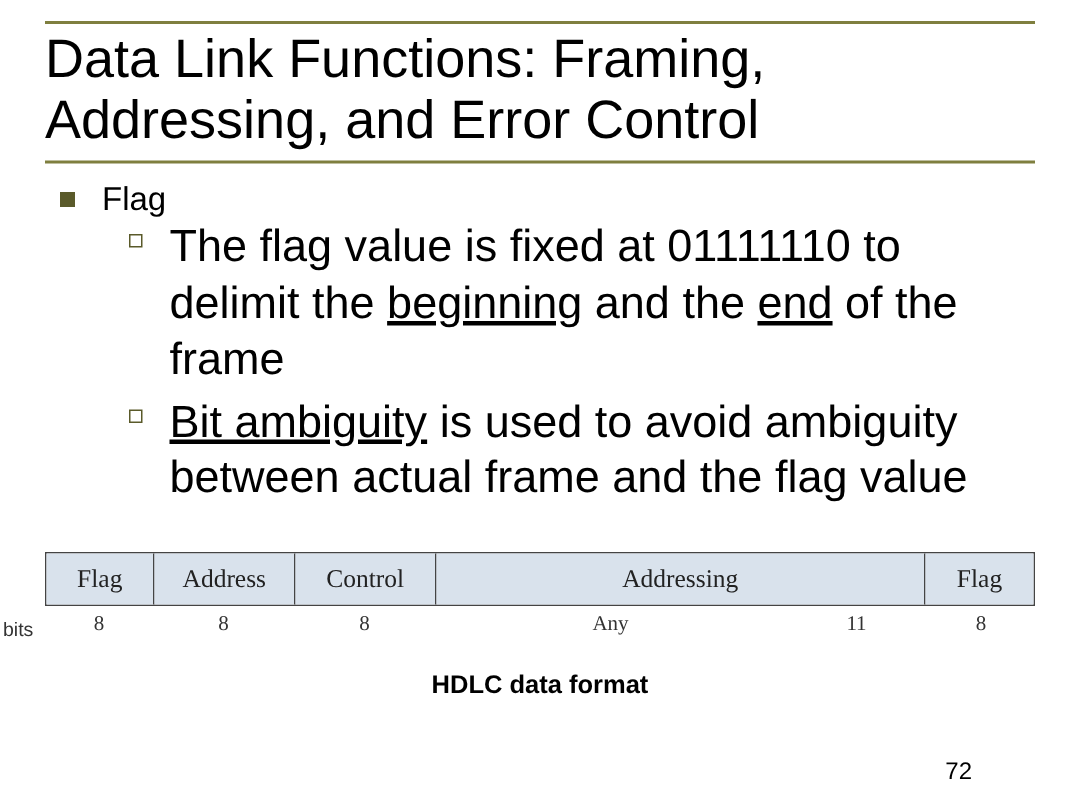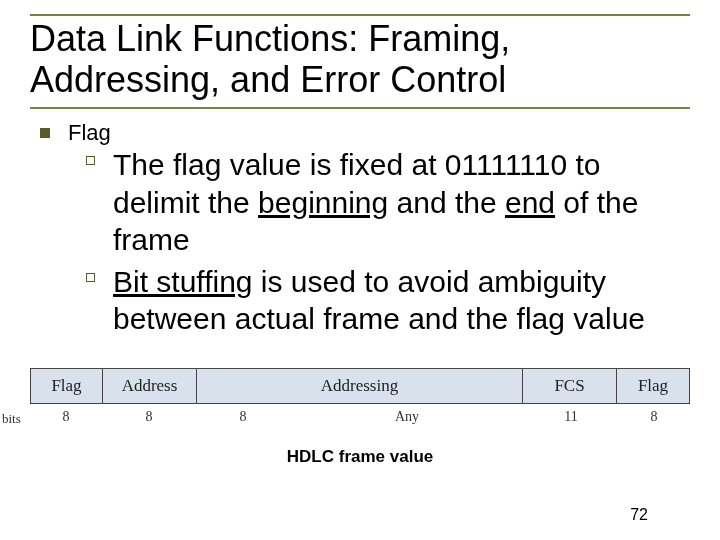--- a/index.html
+++ b/index.html
@@ -76,21 +76,21 @@
   .diagram-wrap {
     margin: 26px 0 0 0;
     position: relative;
   }
   .bits-label {
     position: absolute;
     left: -28px;
     bottom: -2px;
     font-size: 13px;
     color: #333;
-    font-family: Liberation Serif, serif;
+    font-family: Liberation Sans, sans-serif;
   }
   .frame-table {
     display: flex;
     border: 1px solid #444;
     width: 100%;
     box-sizing: border-box;
   }
   .frame-table .col {
     box-sizing: border-box;
     text-align: center;
@@ -153,53 +153,53 @@
         <ul class="lvl2">
           <li>
             <span class="bullet2"></span>
             <span class="text">
               <span>The flag value is fixed at 01111110 to delimit the </span><span class="u">beginning</span><span> and the </span><span class="u">end</span><span> of the frame</span>
             </span>
           </li>
           <li>
             <span class="bullet2"></span>
             <span class="text">
-              <span class="u">Bit stuffing</span><span> is used to avoid ambiguity between actual frame and the flag value</span>
+              <span class="u">Bit ambiguity</span><span> is used to avoid ambiguity between actual frame and the flag value</span>
             </span>
           </li>
         </ul>
       </span>
     </li>
   </ul>
 
   <div class="diagram-wrap">
     <span class="bits-label">bits</span>
     <div class="frame-table">
       <div class="col c-flag">
           <div class="hdr">Flag</div>
         </div>
       <div class="col c-addr">
           <div class="hdr">Address</div>
         </div>
+      <div class="col c-ctrl">
+          <div class="hdr">Control</div>
+        </div>
       <div class="col c-info">
           <div class="hdr">Addressing</div>
-        </div>
-      <div class="col c-fcs">
-          <div class="hdr">FCS</div>
         </div>
       <div class="col c-flag2">
           <div class="hdr">Flag</div>
         </div>
     </div>
     <div class="bit-row">
       <div class="b c-flag">8</div>
       <div class="b c-addr">8</div>
       <div class="b c-ctrl">8</div>
       <div class="b c-info">Any</div>
       <div class="b c-fcs">11</div>
       <div class="b c-flag2">8</div>
     </div>
   </div>
 
-  <div class="caption">HDLC frame value</div>
+  <div class="caption">HDLC data format</div>
 
   <div class="page-num">72</div>
 </div>
 
 </body></html>

